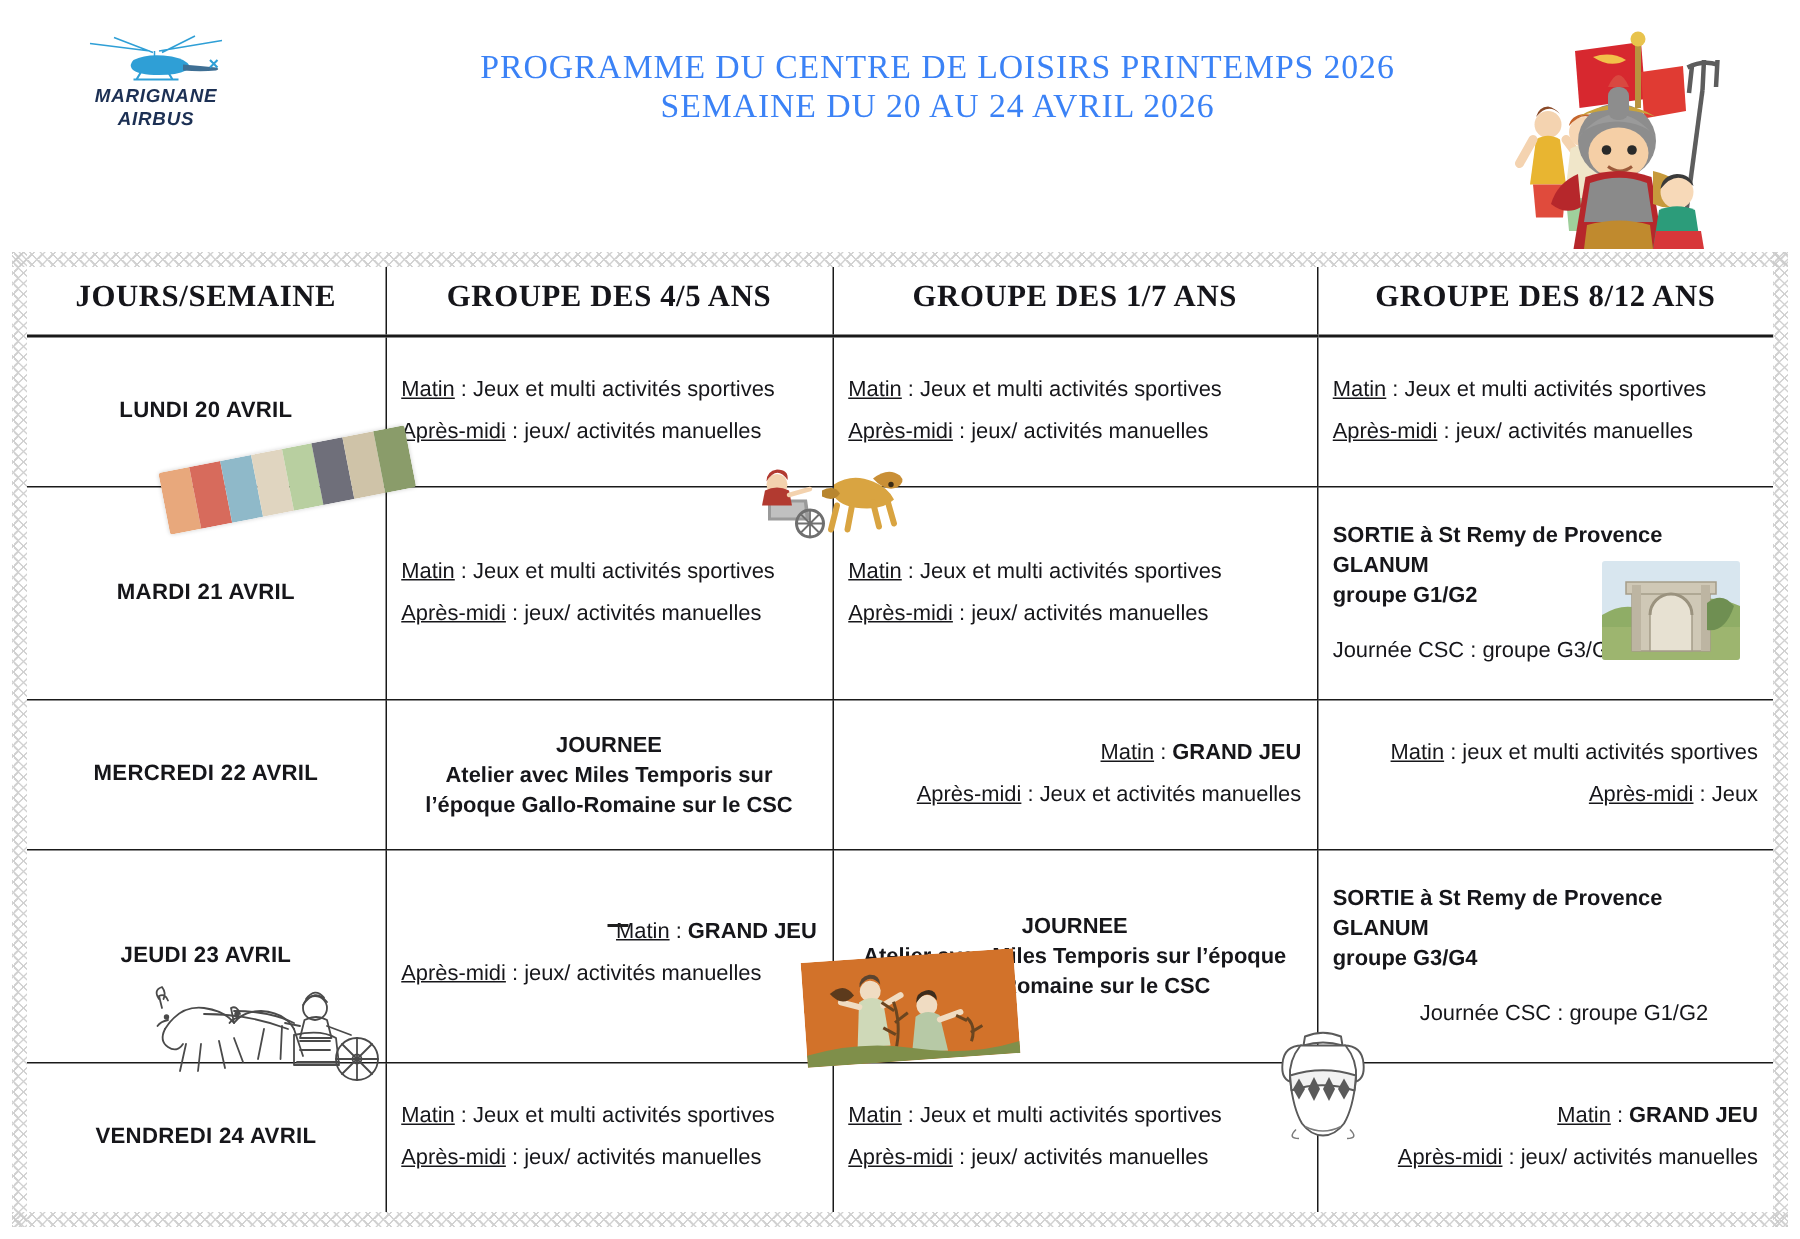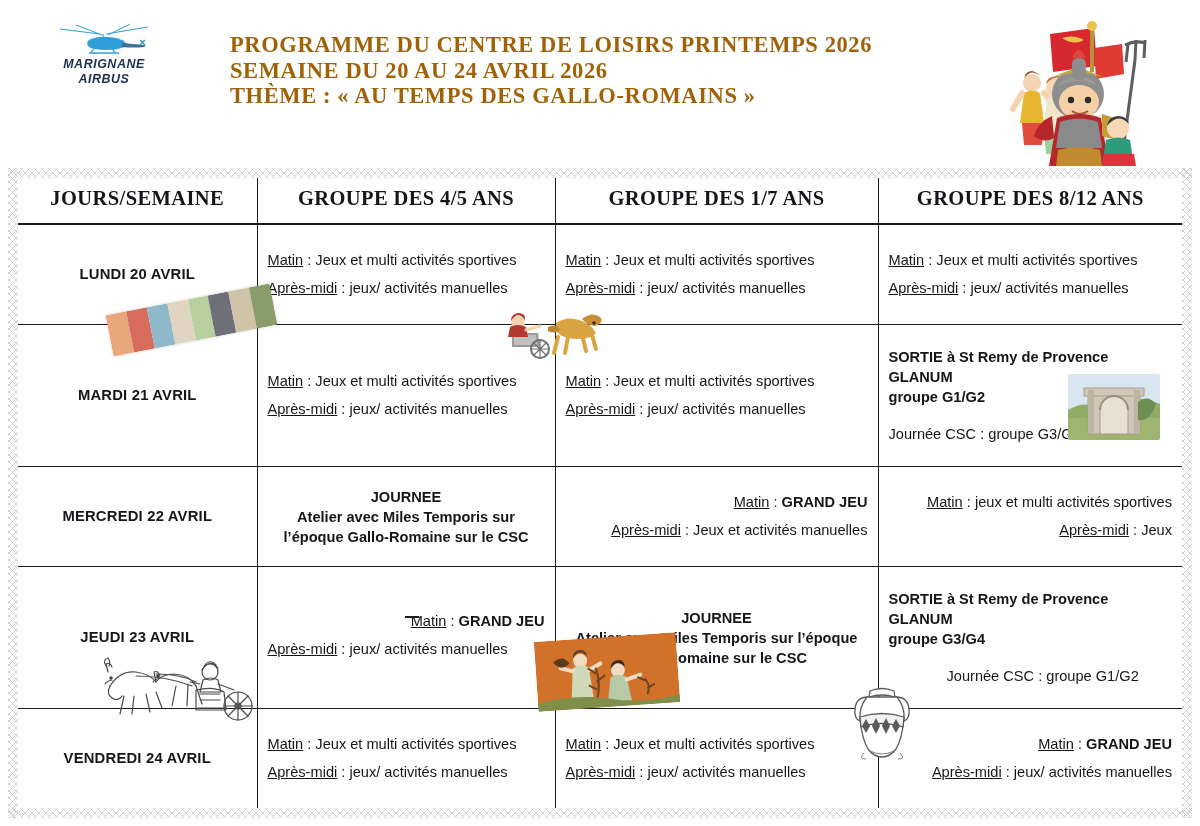--- a/index.html
+++ b/index.html
@@ -19,27 +19,27 @@
   .heli { display:block; margin:0 auto 2px; }
   .cse-word { font-family:"Liberation Sans", sans-serif; font-weight:bold; font-style:italic;
               font-size:45px; line-height:44px; letter-spacing:-1px; }
   .cse-c { color:#2f9fd6; }
   .cse-s { color:#7f8286; }
   .cse-e { color:#2f9fd6; }
   .cse-sub { font-size:12.5px; font-weight:bold; color:#1c3054; line-height:13px; letter-spacing:0.5px; margin-top:2px;font-style:italic;}
 
   .title-block {
     position:absolute; left:230px; top:32px; width:790px;
-    text-align:left;
+    text-align:center;
     font-family:"Liberation Serif", serif;
-    font-weight:bold;
+    font-weight:normal;
     font-size:22.5px;
     line-height:25.5px;
     letter-spacing:0.6px;
-    color:#a16207;
+    color:#3b82f6;
   }
   .title-block div { white-space:nowrap; }
 
   .roman-art { position:absolute; left:1002px; top:18px; width:160px; height:150px; }
 
   
   .table-wrap {
     position:absolute; left:8px; top:168px;
     width:1184px; height:650px;
   }
@@ -181,21 +181,20 @@
         <path d="M38 26 l-3 5 M56 26 l3 5 M33 31 h30"></path>
       </g>
     </svg>
     <div class="cse-sub">MARIGNANE</div>
     <div class="cse-sub">AIRBUS</div>
   </div>
 
   <div class="title-block">
     <div>PROGRAMME DU CENTRE DE LOISIRS PRINTEMPS 2026</div>
     <div>SEMAINE DU 20 AU 24 AVRIL 2026</div>
-    <div>THÈME : « AU TEMPS DES GALLO-ROMAINS »</div>
   </div>
 
   <svg class="roman-art" viewBox="0 0 160 150">
 
     <path d="M48 16 l44 -6 l3 38 l-44 6 z" fill="#d7282f"></path>
     <path d="M60 20 q12 -4 22 2 q-10 6 -22 -2 z" fill="#f2c14a"></path>
     <path d="M92 30 l28 -4 l2 30 l-28 5 z" fill="#e03b33"></path>
     <rect x="88" y="8" width="4" height="46" fill="#b8933f"></rect>
     <circle cx="90" cy="8" r="5" fill="#e8c34c"></circle>
 

